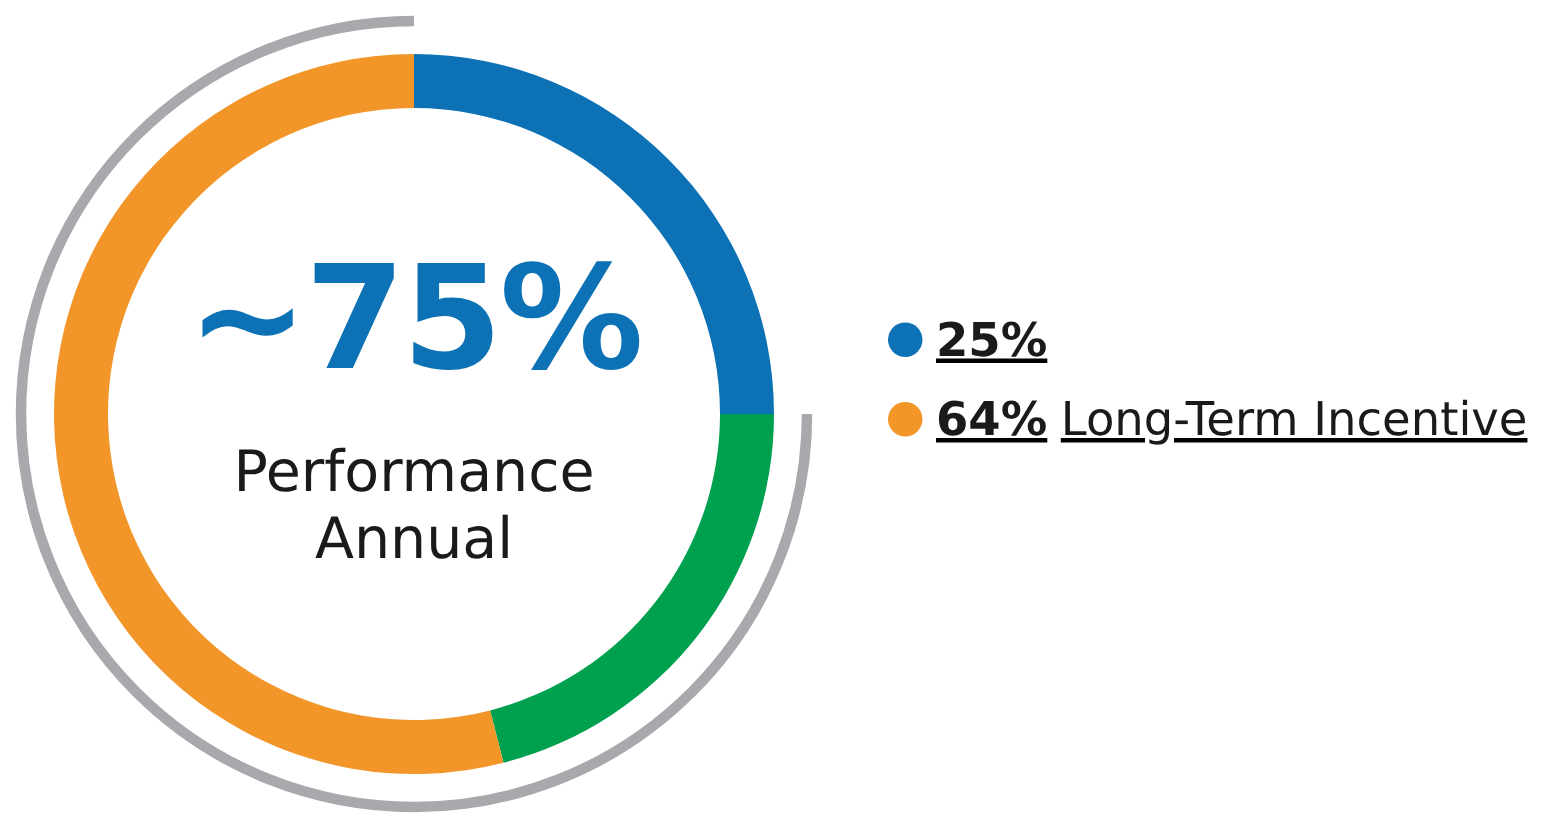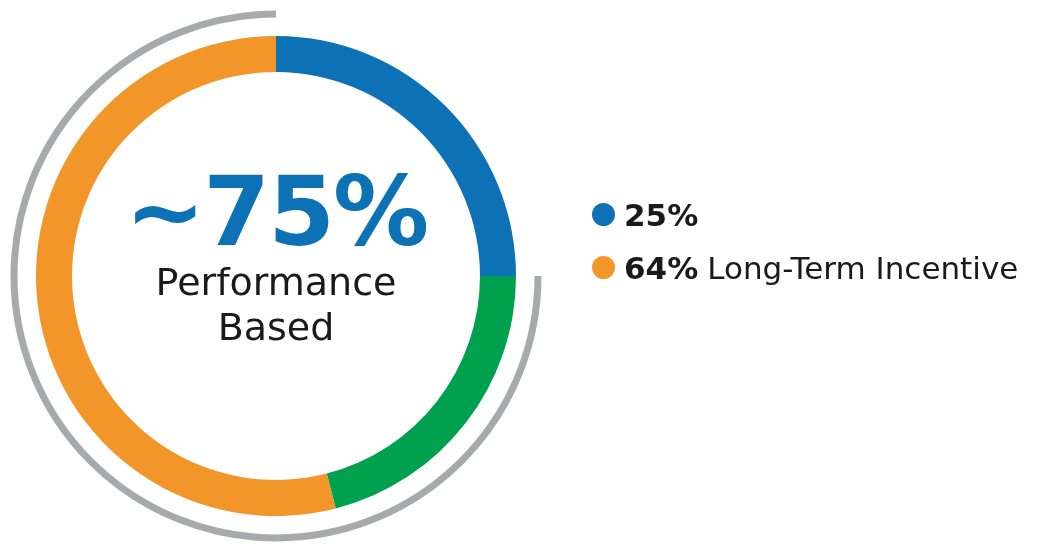--- a/index.html
+++ b/index.html
@@ -55,28 +55,29 @@
     white-space: nowrap;
   }
   .center-sub {
     font-family: "DejaVu Sans", sans-serif;
     font-size: 38px;
     font-weight: 400;
     line-height: 1.18;
     color: #1A1A1A;
     white-space: nowrap;
   }
-  #center-sub1 { margin-top: 0; }
+  #center-sub1 { margin-top: 32px; }
 
   
   #legend {
     position: absolute;
     left: 592px;
-    top: 188px;
+    top: 200px;
     width: 452px;
+    text-decoration: underline;
   }
   .legend-row {
     display: flex;
     align-items: center;
     height: 53px;
     white-space: nowrap;
   }
   .legend-swatch {
     width: 23px;
     height: 23px;
@@ -112,21 +113,21 @@
           <path d="M 276 36 A 240 240 0 0 1 516 276 L 480 276 A 204 204 0 0 0 276 72 Z" fill="#0C72B5"></path>
           <path d="M 516 276 A 240 240 0 0 1 335.6855729195652 508.45995867087146 L 326.7327369816304 473.5909648702407 A 204 204 0 0 0 480 276 Z" fill="#00A14E"></path>
           <path d="M 335.6855729195652 508.45995867087146 A 240 240 0 1 1 275.99999999999994 36 L 275.99999999999994 72 A 204 204 0 1 0 326.7327369816304 473.5909648702407 Z" fill="#F2962A"></path>
         </g>
     </svg>
   </div>
 
   <div id="center-label">
     <div id="center-pct">~75%</div>
     <div id="center-sub1" class="center-sub">Performance</div>
-    <div id="center-sub2" class="center-sub">Based</div>
+    <div id="center-sub2" class="center-sub">Annual</div>
   </div>
 
   <div id="legend">
     <div class="legend-row">
       <span class="legend-swatch" style="background: rgb(12, 114, 181);"></span>
       <span class="legend-pct">25%</span>
     </div>
     <div class="legend-row">
       <span class="legend-swatch" style="background: rgb(242, 150, 42);"></span>
       <span class="legend-pct">64%</span>

